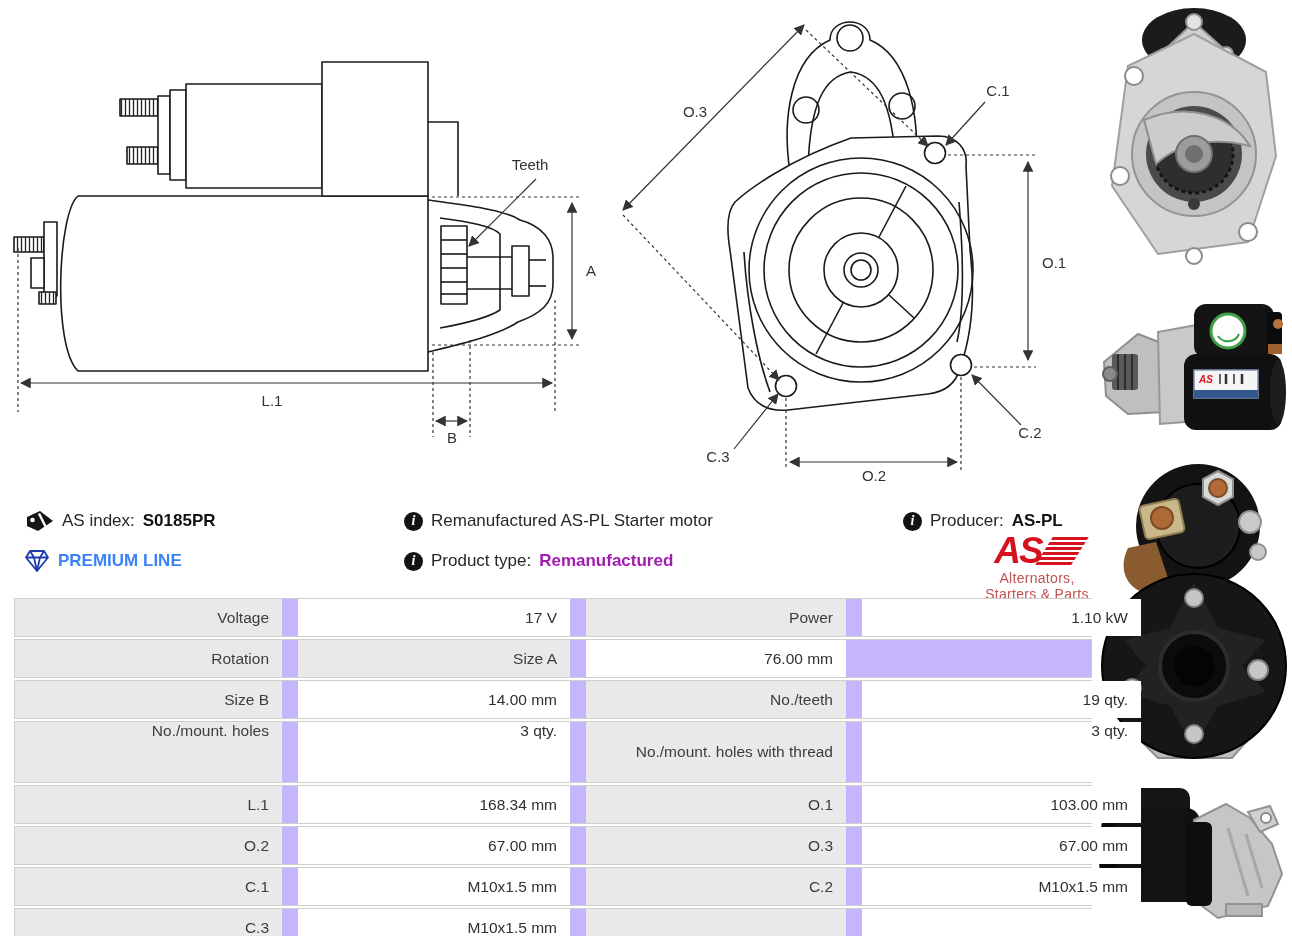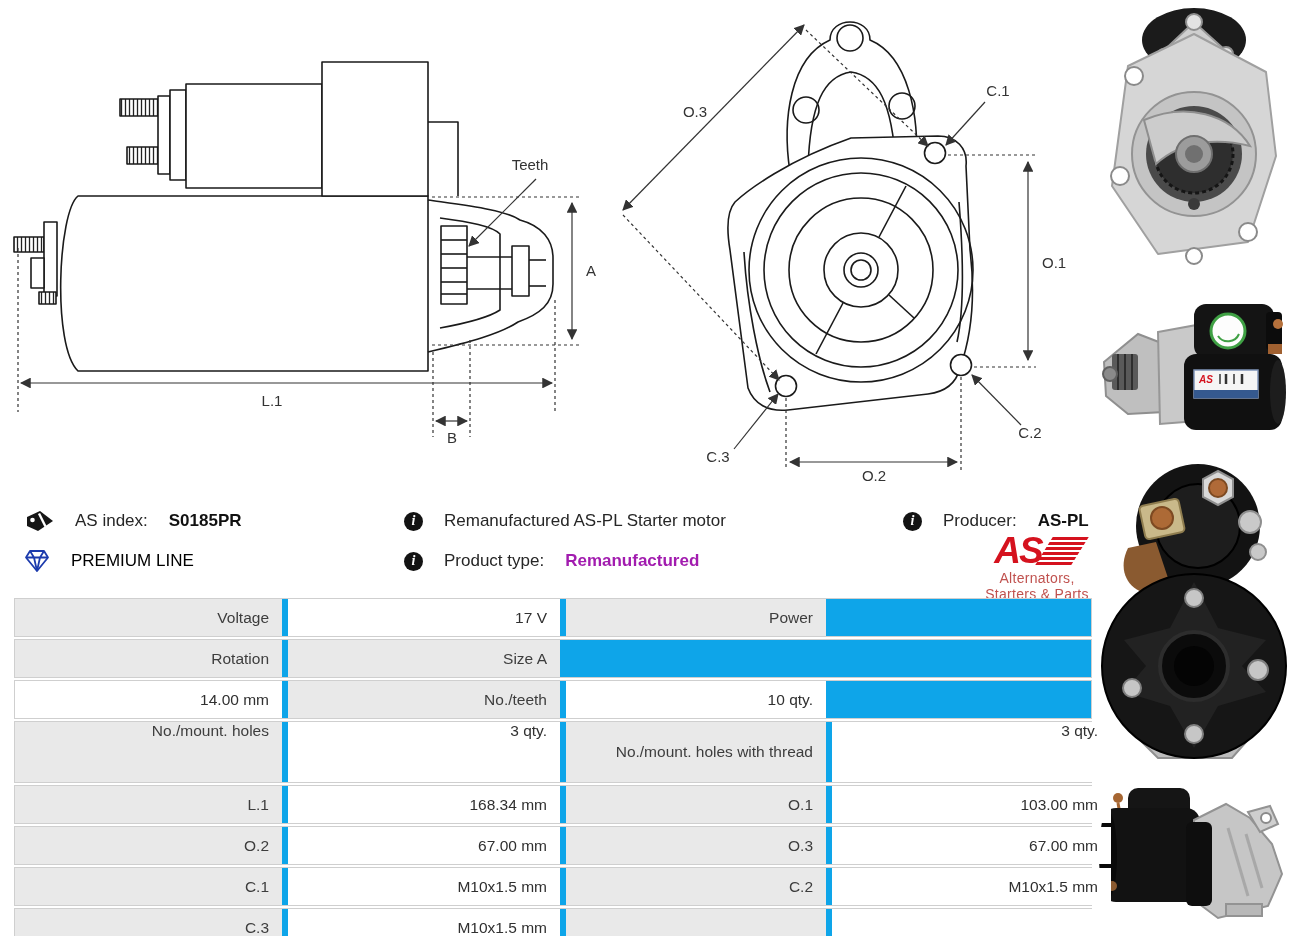--- a/index.html
+++ b/index.html
@@ -1,39 +1,39 @@
 <!DOCTYPE html>
 <html><head>
 <meta charset="utf-8">
 <style>
   html,body{margin:0;padding:0;background:#fff;}
   body{font-family:"Liberation Sans", sans-serif;}
   #stage{position:relative;width:1292px;height:936px;background:#fff;overflow:hidden;}
   .abs{position:absolute;}
 
   
-  .info{position:absolute;display:flex;align-items:center;gap:21px;font-size:17px;color:#262626;height:24px;white-space:nowrap;}
+  .info{position:absolute;display:flex;align-items:center;gap:8px;font-size:17px;color:#262626;height:24px;white-space:nowrap;}
   .info b{font-weight:bold;color:#111;}
-  .info .blue{color:#000000;font-weight:normal;}
+  .info .blue{color:#3b82f6;font-weight:bold;}
   .info .green{color:#a21caf;font-weight:bold;}
   .info-icon{width:19px;height:19px;border-radius:50%;background:#131313;color:#fff;
     display:inline-flex;align-items:center;justify-content:center;
     font-family:"Liberation Serif",serif;font-weight:bold;font-style:italic;font-size:14px;flex:0 0 auto;}
 
   
   .aslogo{position:absolute;width:118px;text-align:center;}
   .aslogo .mark{display:flex;align-items:flex-end;justify-content:center;height:40px;}
   .aslogo .as-text{font-size:37px;line-height:34px;font-weight:bold;font-style:italic;color:#d5121e;letter-spacing:-2px;}
   .aslogo .bars{display:flex;flex-direction:column;gap:2px;margin-left:2px;margin-bottom:3px;transform:skewX(-32deg);}
   .aslogo .bars i{display:block;width:36px;height:3px;background:#d5121e;}
   .aslogo .tag{font-size:14px;color:#c0524f;margin-top:2px;letter-spacing:.3px;}
 
   
   #spec-table{position:absolute;left:14px;top:598px;width:1078px;display:flex;flex-direction:column;gap:2px;}
-  .t-row{display:grid;grid-template-columns:267px 272px 260px 279px;gap:6px;background:#0ea5e9;border:1px solid #cfcfcf;}
+  .t-row{display:grid;grid-template-columns:267px 272px 260px 279px;gap:16px;background:#c4b5fd;border:1px solid #cfcfcf;}
   .t-row .cell{display:flex;align-items:center;justify-content:flex-end;
     padding:0 13px;font-size:15.5px;height:37px;box-sizing:border-box;text-align:right;}
   .t-row .lbl{background:#e9e9e9;color:#3d3d3d;}
   .t-row .val{background:#ffffff;color:#303030;}
   .t-row.tall .cell{height:60px;}
   .t-row.tall .lbl.top,.t-row.tall .val.top{align-items:flex-start;}
 
   svg text{font-family:"Liberation Sans",sans-serif;}
 </style>
 </head>
@@ -293,31 +293,34 @@
     </div>
     <div class="tag">Alternators, Starters &amp; Parts</div>
   </div>
 
   <div id="spec-table">
 
     <div class="t-row">
       <div class="cell lbl">Voltage</div>
       <div class="cell val">17 V</div>
       <div class="cell lbl">Power</div>
+      <div class="cell val">1.10 kW</div>
     </div>
 
     <div class="t-row">
       <div class="cell lbl">Rotation</div>
       <div class="cell lbl">Size A</div>
-    </div>
-
-    <div class="t-row">
+      <div class="cell val">76.00 mm</div>
+    </div>
+
+    <div class="t-row">
+      <div class="cell lbl">Size B</div>
       <div class="cell val">14.00 mm</div>
       <div class="cell lbl">No./teeth</div>
-      <div class="cell val">10 qty.</div>
+      <div class="cell val">19 qty.</div>
     </div>
 
     <div class="t-row tall">
       <div class="cell lbl top">No./mount. holes</div>
       <div class="cell val top">3 qty.</div>
       <div class="cell lbl">No./mount. holes with thread</div>
       <div class="cell val top">3 qty.</div>
     </div>
 
     <div class="t-row">

